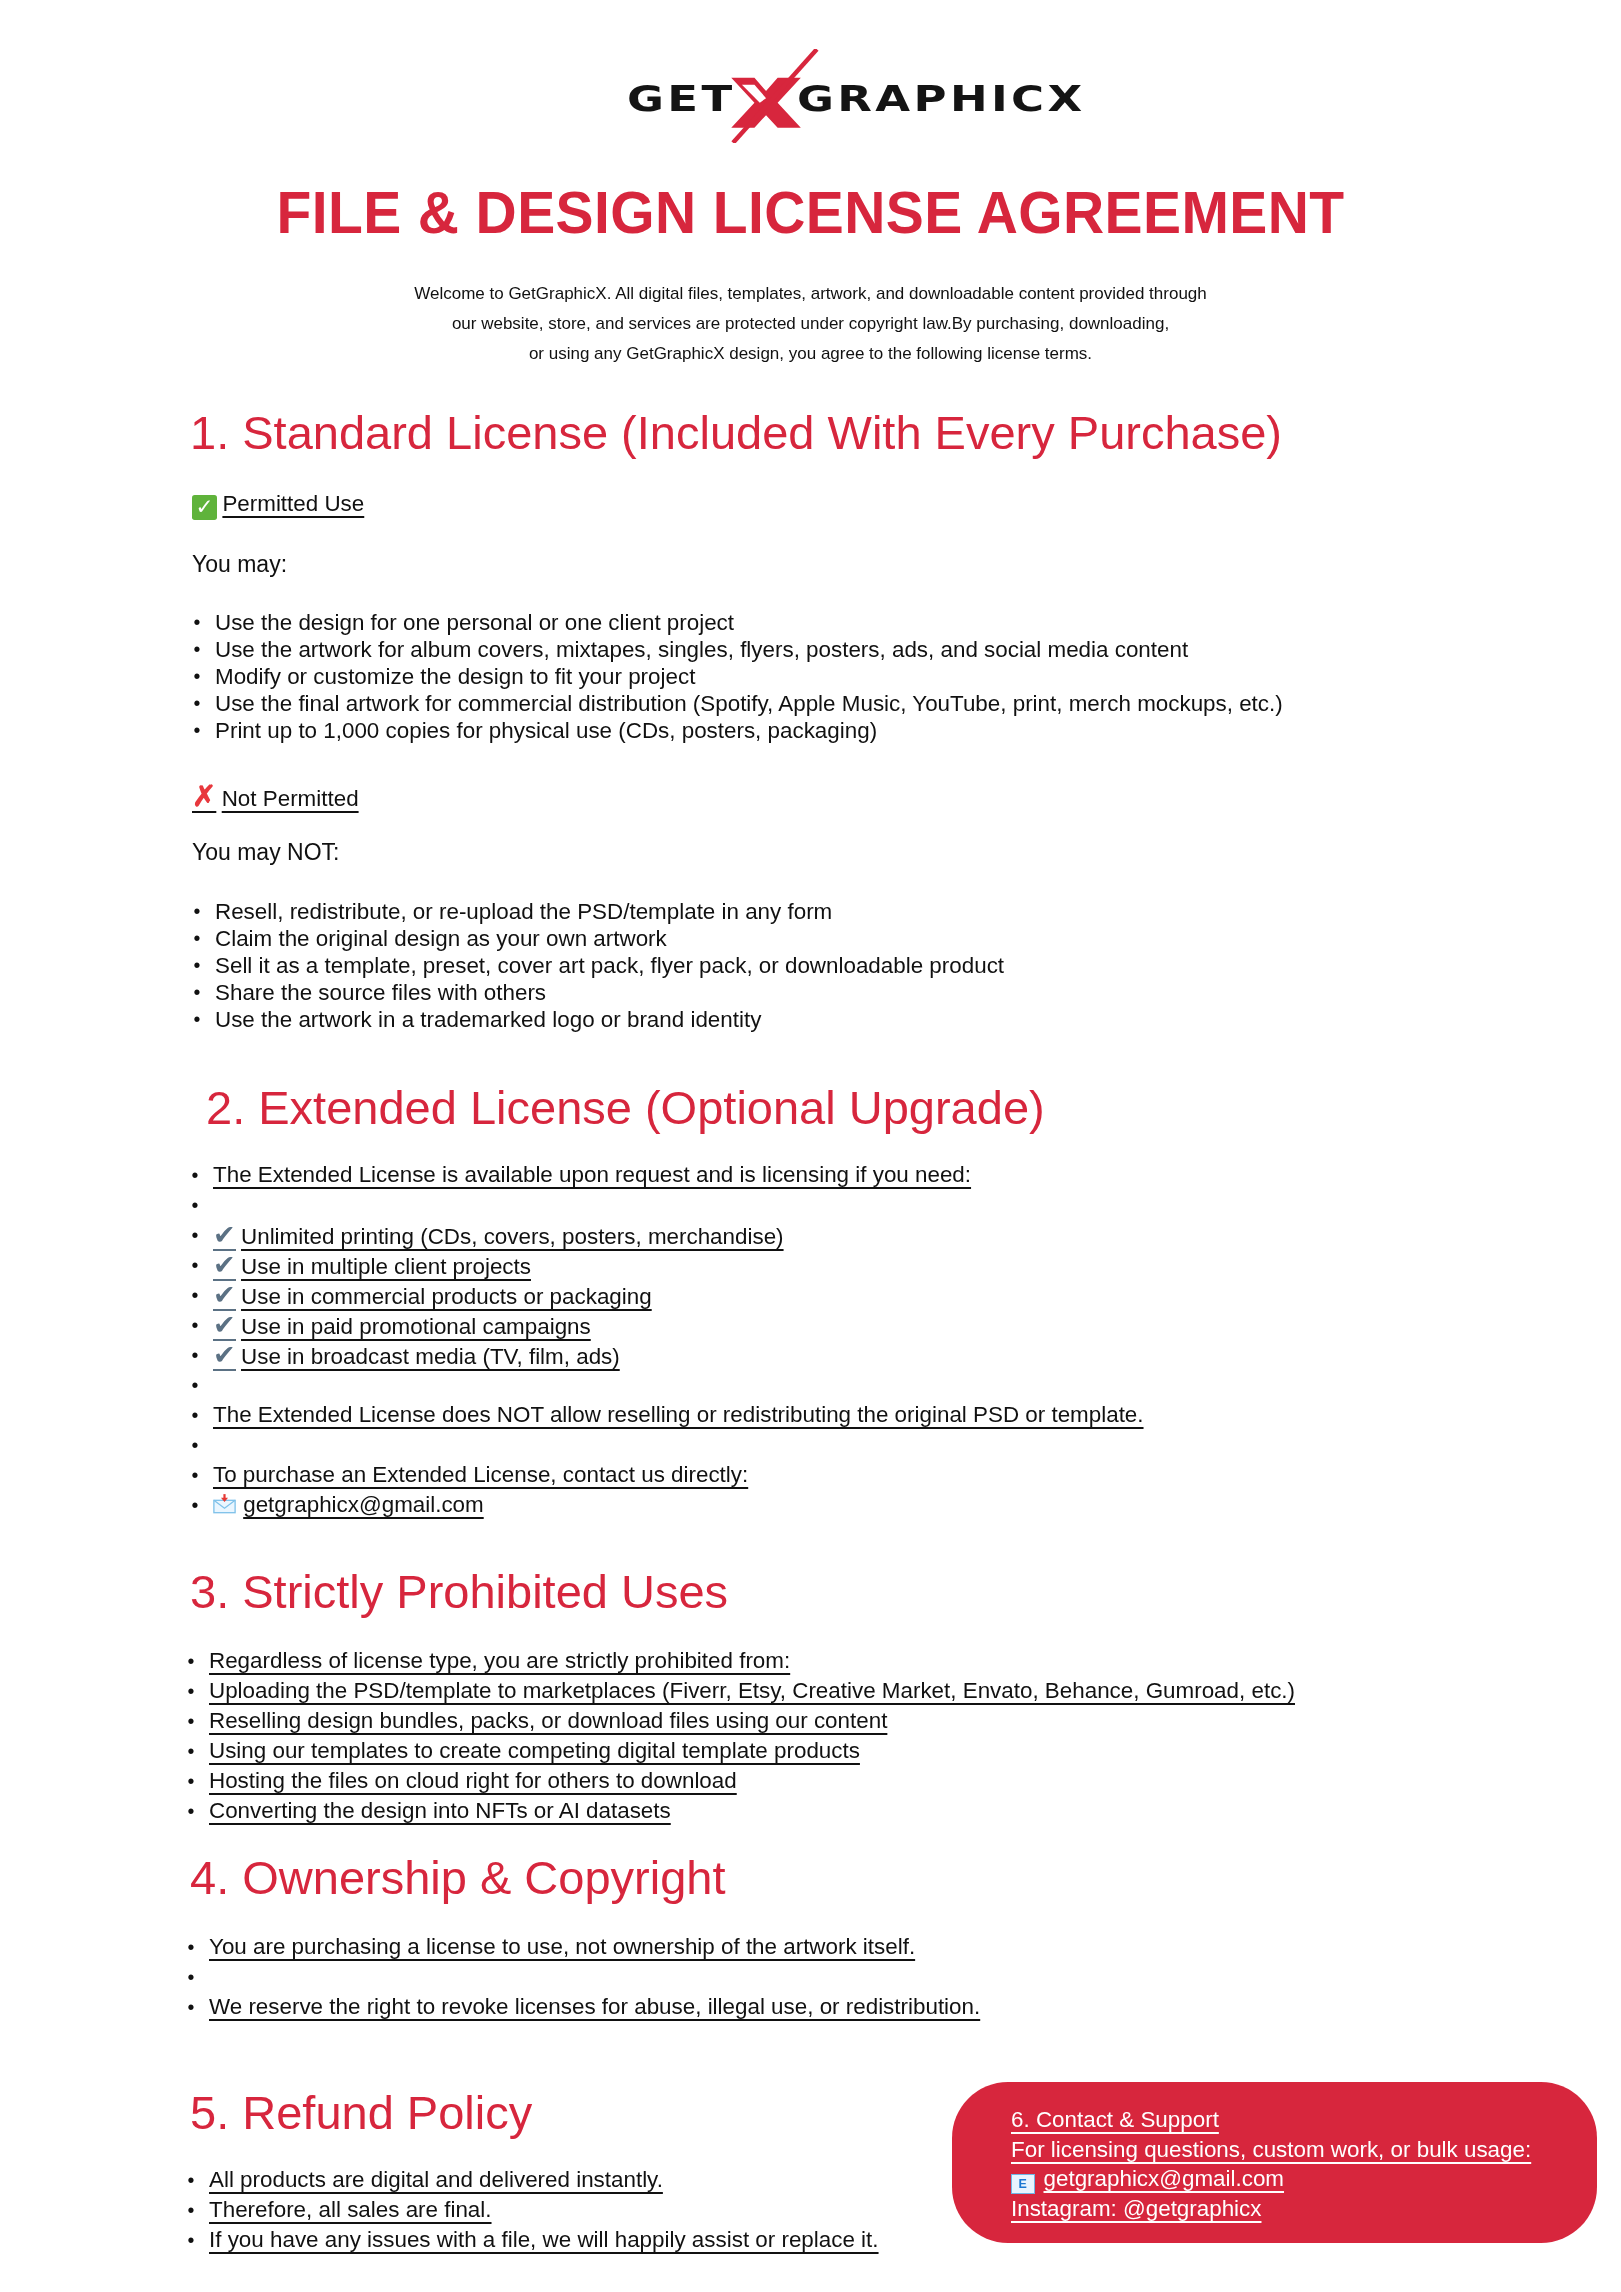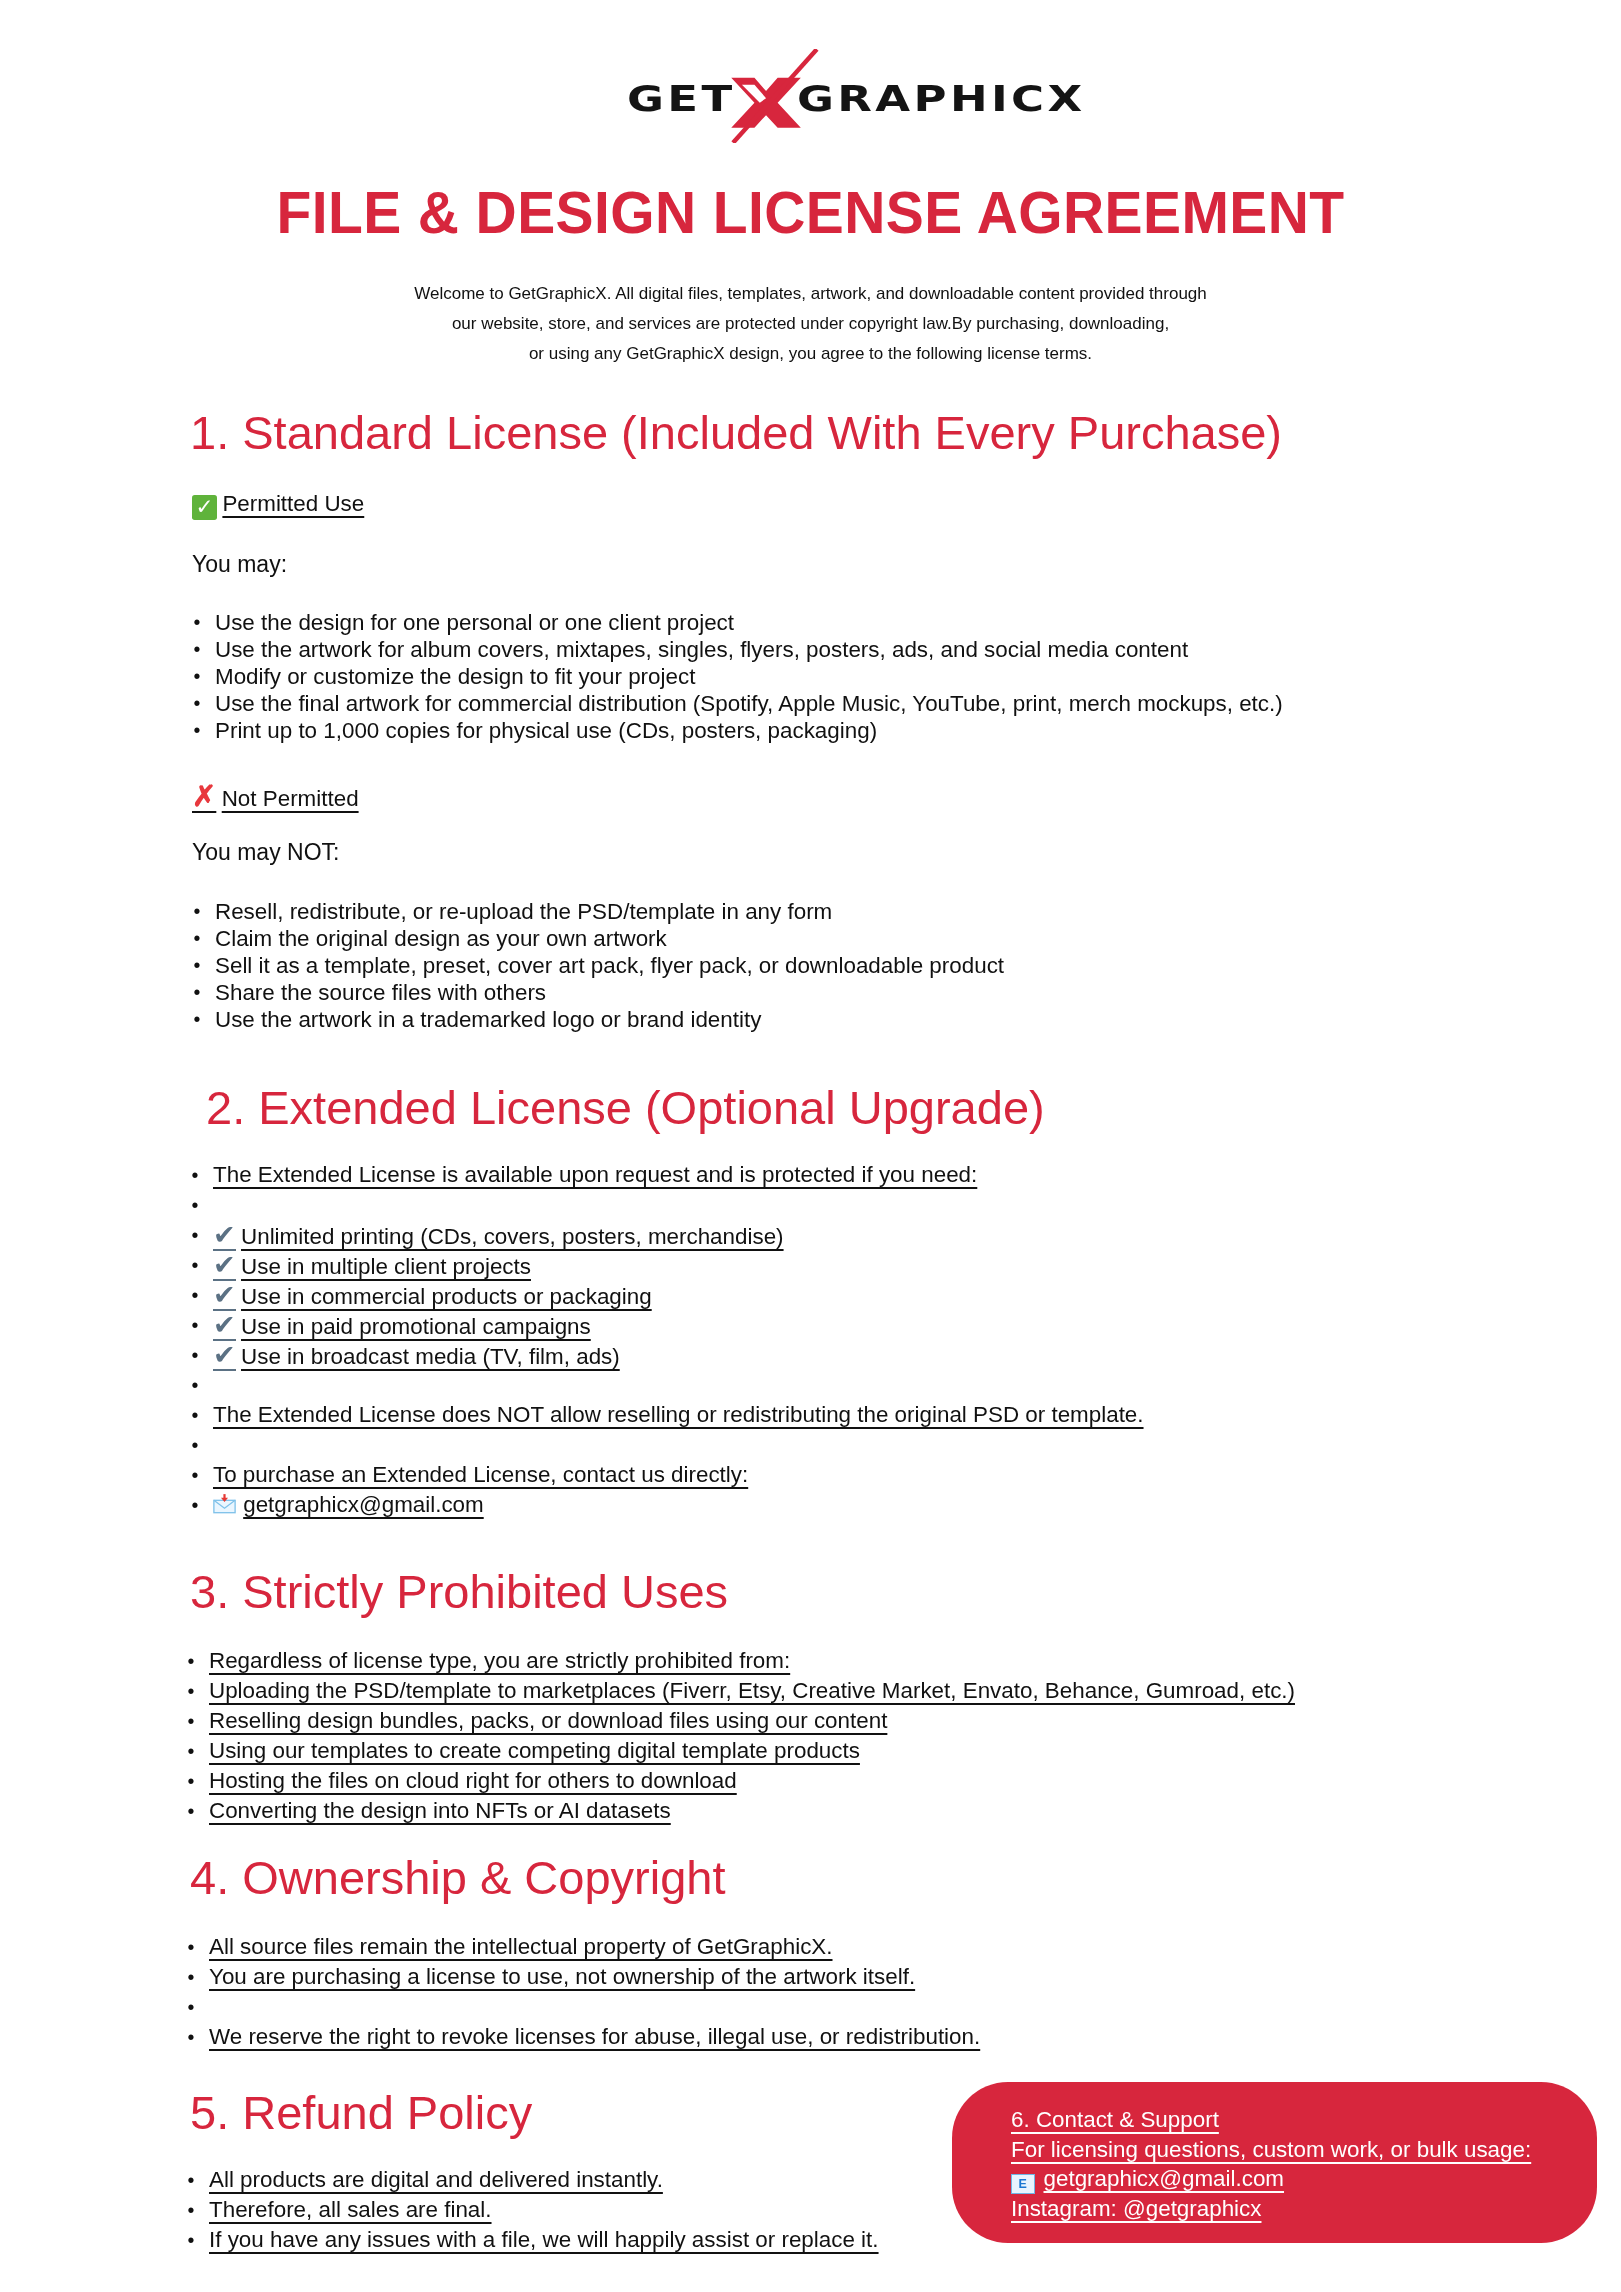--- a/index.html
+++ b/index.html
@@ -87,21 +87,21 @@
   <li><span>Resell, redistribute, or re-upload the PSD/template in any form</span></li>
   <li><span>Claim the original design as your own artwork</span></li>
   <li><span>Sell it as a template, preset, cover art pack, flyer pack, or downloadable product</span></li>
   <li><span>Share the source files with others</span></li>
   <li><span>Use the artwork in a trademarked logo or brand identity</span></li>
 </ul>
 
 <div class="abs sec-h" style="top:1080px;margin-left:16px;">2. Extended License (Optional Upgrade)</div>
 
 <ul class="blist u tall" style="left:188px; top:1160px;">
-  <li><span class="t">The Extended License is available upon request and is protected if you need:</span></li>
+  <li><span class="t">The Extended License is available upon request and is licensing if you need:</span></li>
   <li><span class="t"></span></li>
   <li><span class="t"><span class="chk">✔</span><span>Unlimited printing (CDs, covers, posters, merchandise)</span></span></li>
   <li><span class="t"><span class="chk">✔</span><span>Use in multiple client projects</span></span></li>
   <li><span class="t"><span class="chk">✔</span><span>Use in commercial products or packaging</span></span></li>
   <li><span class="t"><span class="chk">✔</span><span>Use in paid promotional campaigns</span></span></li>
   <li><span class="t"><span class="chk">✔</span><span>Use in broadcast media (TV, film, ads)</span></span></li>
   <li><span class="t"></span></li>
   <li><span class="t">The Extended License does NOT allow reselling or redistributing the original PSD or template.</span></li>
   <li><span class="t"></span></li>
   <li><span class="t">To purchase an Extended License, contact us directly:</span></li>
@@ -123,21 +123,20 @@
   <li><span class="t">Uploading the PSD/template to marketplaces (Fiverr, Etsy, Creative Market, Envato, Behance, Gumroad, etc.)</span></li>
   <li><span class="t">Reselling design bundles, packs, or download files using our content</span></li>
   <li><span class="t">Using our templates to create competing digital template products</span></li>
   <li><span class="t">Hosting the files on cloud right for others to download</span></li>
   <li><span class="t">Converting the design into NFTs or AI datasets</span></li>
 </ul>
 
 <div class="abs sec-h" style="top:1850px;">4. Ownership &amp; Copyright</div>
 
 <ul class="blist u tall" style="left:184px; top:1932px;">
-  <li><span class="t">All source files remain the intellectual property of GetGraphicX.</span></li>
   <li><span class="t">You are purchasing a license to use, not ownership of the artwork itself.</span></li>
   <li><span class="t"></span></li>
   <li><span class="t">We reserve the right to revoke licenses for abuse, illegal use, or redistribution.</span></li>
 </ul>
 
 <div class="abs sec-h" style="top:2085px;">5. Refund Policy</div>
 
 <ul class="blist u tall" style="left:184px; top:2165px;">
   <li><span class="t">All products are digital and delivered instantly.</span></li>
   <li><span class="t">Therefore, all sales are final.</span></li>

